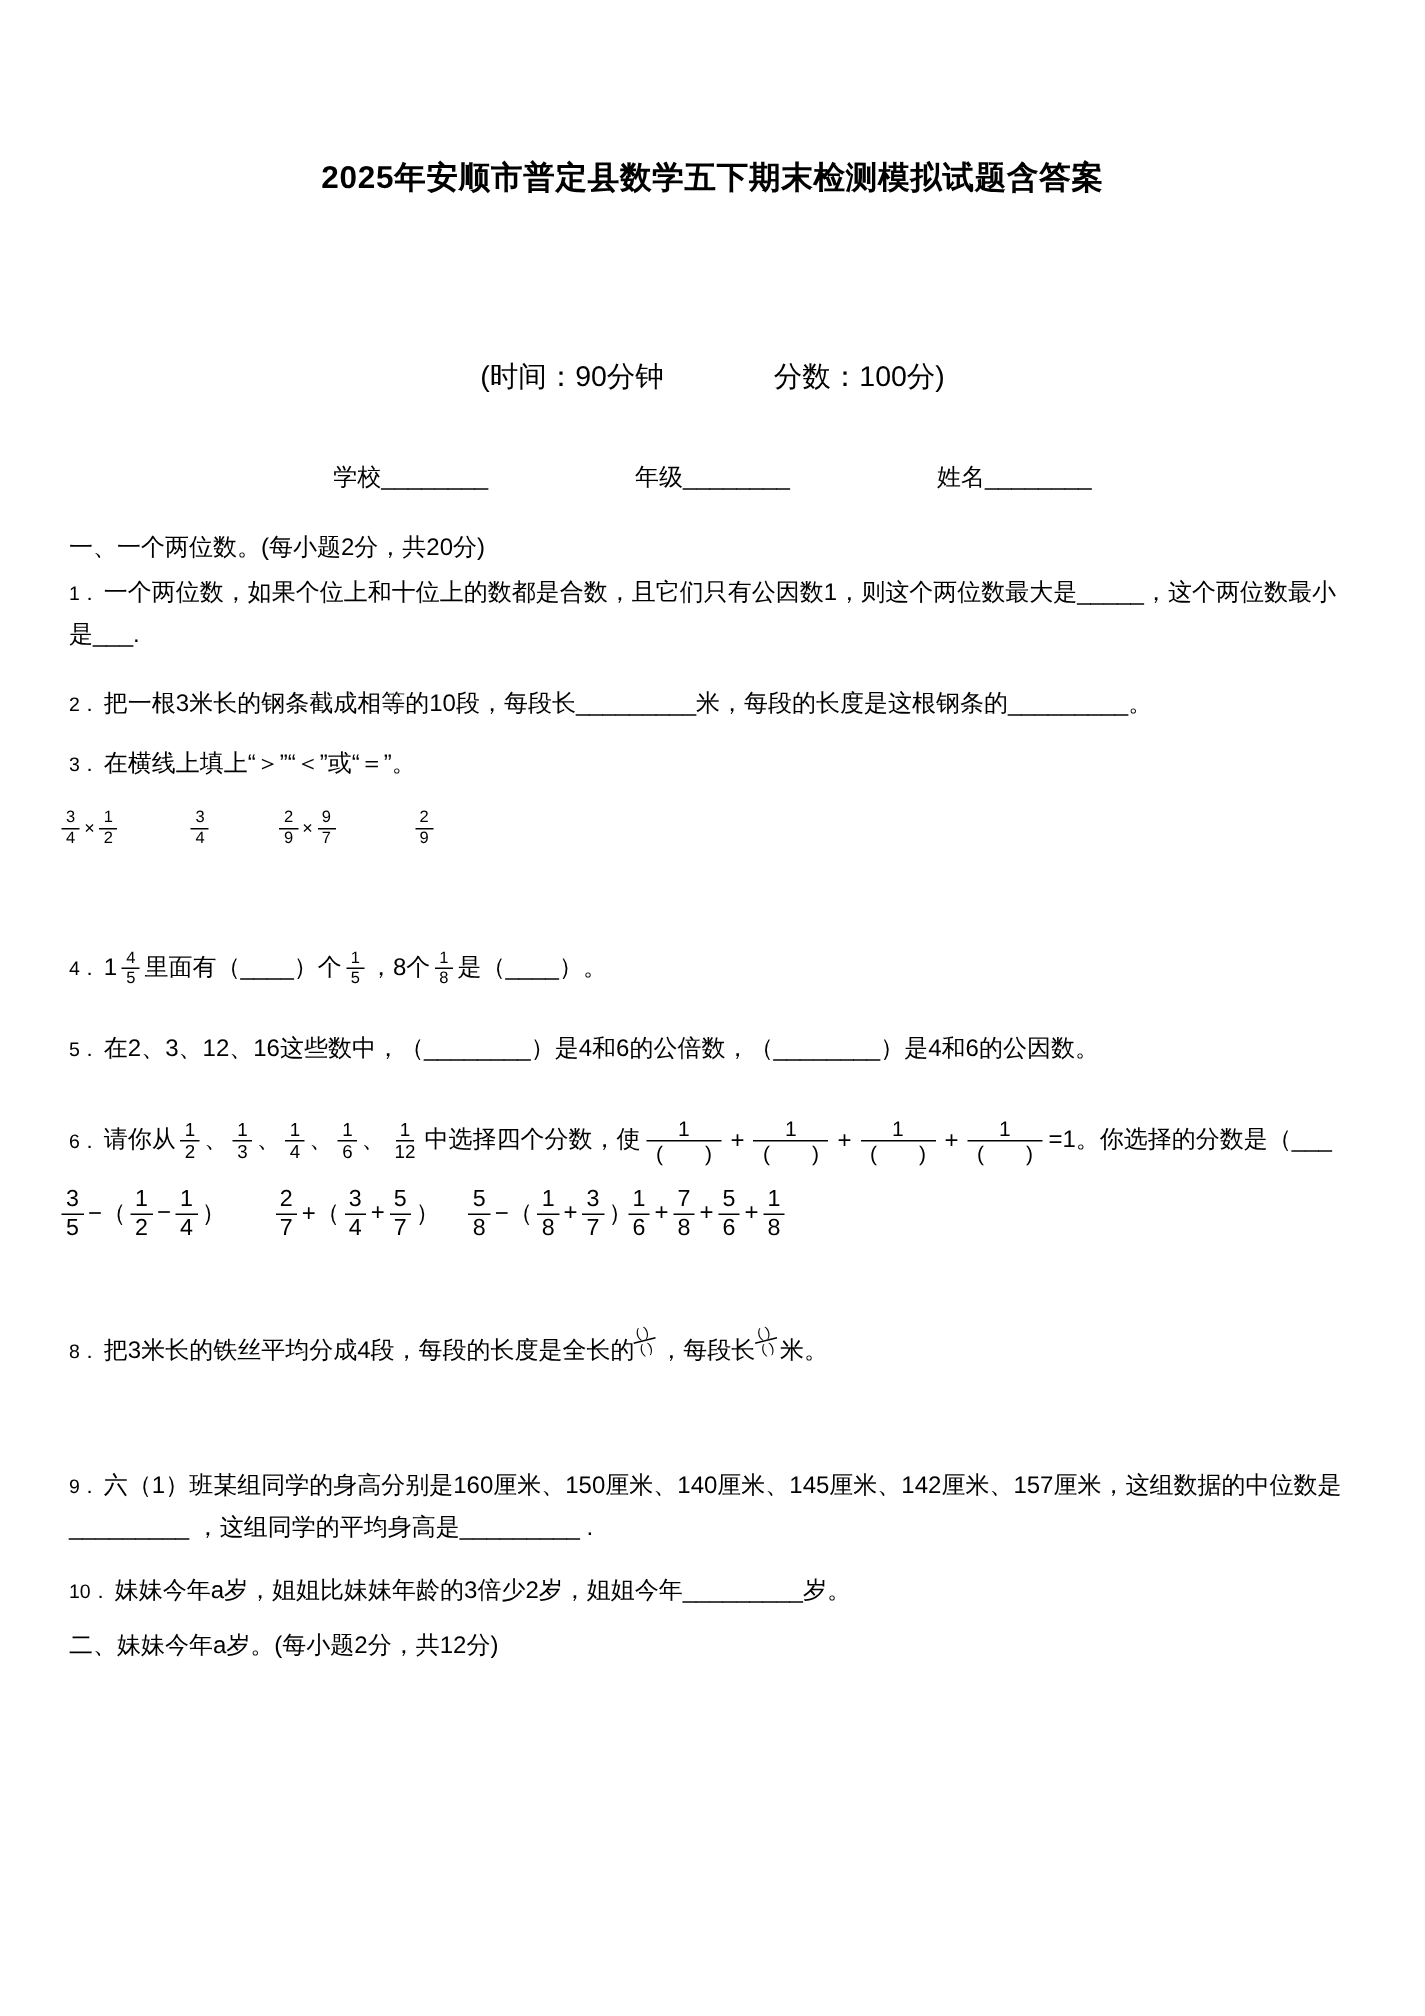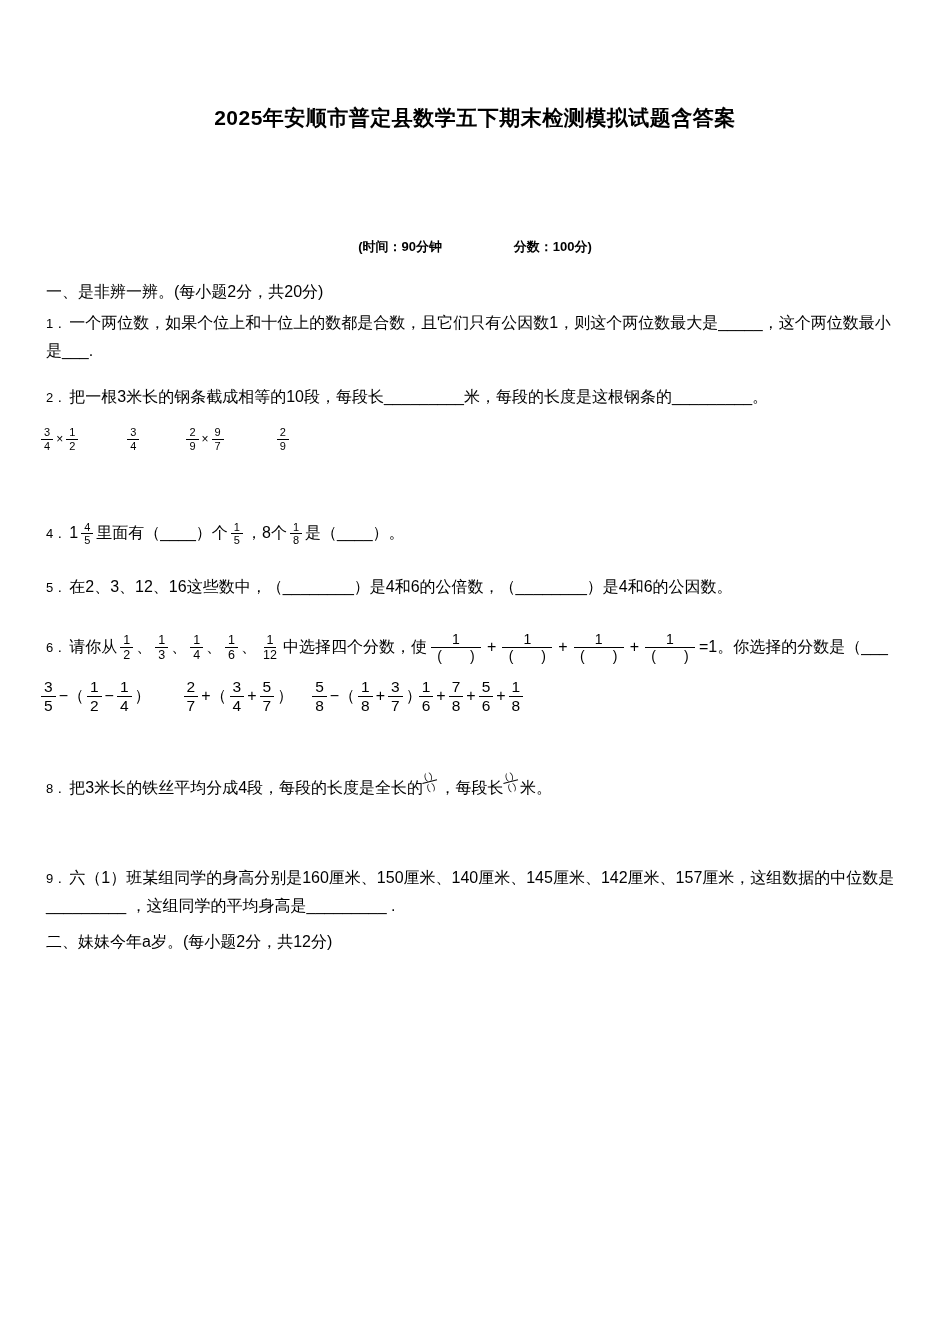--- a/index.html
+++ b/index.html
@@ -18,22 +18,22 @@
   .title {
     font-size: 21px;
     font-weight: bold;
     text-align: center;
     margin: 0;
     padding-top: 104px;
     letter-spacing: 0.5px;
   }
   .meta {
     text-align: center;
-    font-size: 13px;
-    font-weight: bold;
+    font-size: 19px;
+    font-weight: normal;
     margin-top: 106px;
   }
   .meta .meta-gap { margin-left: 68px; }
   .fields {
     display: flex;
     justify-content: center;
     gap: 98px;
     font-size: 16px;
     margin-top: 44px;
   }
@@ -110,31 +110,39 @@
 
 <div class="page">
 
   <h1 class="title">2025年安顺市普定县数学五下期末检测模拟试题含答案</h1>
 
   <div class="meta">
     <span>(时间：90分钟</span>
     <span class="meta-gap">分数：100分)</span>
   </div>
 
-
-  <p class="sec">一、是非辨一辨。(每小题2分，共20分)</p>
+  <div class="fields">
+    <span>学校________</span>
+    <span>年级________</span>
+    <span>姓名________</span>
+  </div>
+
+  <p class="sec">一、一个两位数。(每小题2分，共20分)</p>
 
   <p class="q" style="margin-top:6px">
     <span class="qnum">1．</span><span>一个两位数，如果个位上和十位上的数都是合数，且它们只有公因数1，则这个两位数最大是_____，这个两位数最小是___.</span>
   </p>
 
   <p class="q mt-q2">
     <span class="qnum">2．</span><span>把一根3米长的钢条截成相等的10段，每段长_________米，每段的长度是这根钢条的_________。</span>
   </p>
 
+  <p class="q mt-q3">
+    <span class="qnum">3．</span><span>在横线上填上“＞”“＜”或“＝”。</span>
+  </p>
 
   <div class="q3row">
     <span class="frac sm">
         <span class="fn">3</span>
         <span class="fd">4</span>
       </span>
     <span style="font-size:12px">×</span>
     <span class="frac sm">
         <span class="fn">1</span>
         <span class="fd">2</span>
@@ -289,16 +297,19 @@
       </span><span>，每段长</span><span class="frac tiny">
         <span class="fn">( )</span>
         <span class="fd">( )</span>
       </span><span>米。</span>
   </p>
 
   <p class="q mt-q9">
     <span class="qnum">9．</span><span>六（1）班某组同学的身高分别是160厘米、150厘米、140厘米、145厘米、142厘米、157厘米，这组数据的中位数是_________ ，这组同学的平均身高是_________ .</span>
   </p>
 
+  <p class="q mt-q10">
+    <span class="qnum">10．</span><span>妹妹今年a岁，姐姐比妹妹年龄的3倍少2岁，姐姐今年_________岁。</span>
+  </p>
 
   <p class="sec mt-sec2">二、妹妹今年a岁。(每小题2分，共12分)</p>
 
 </div>
 
 </body></html>

